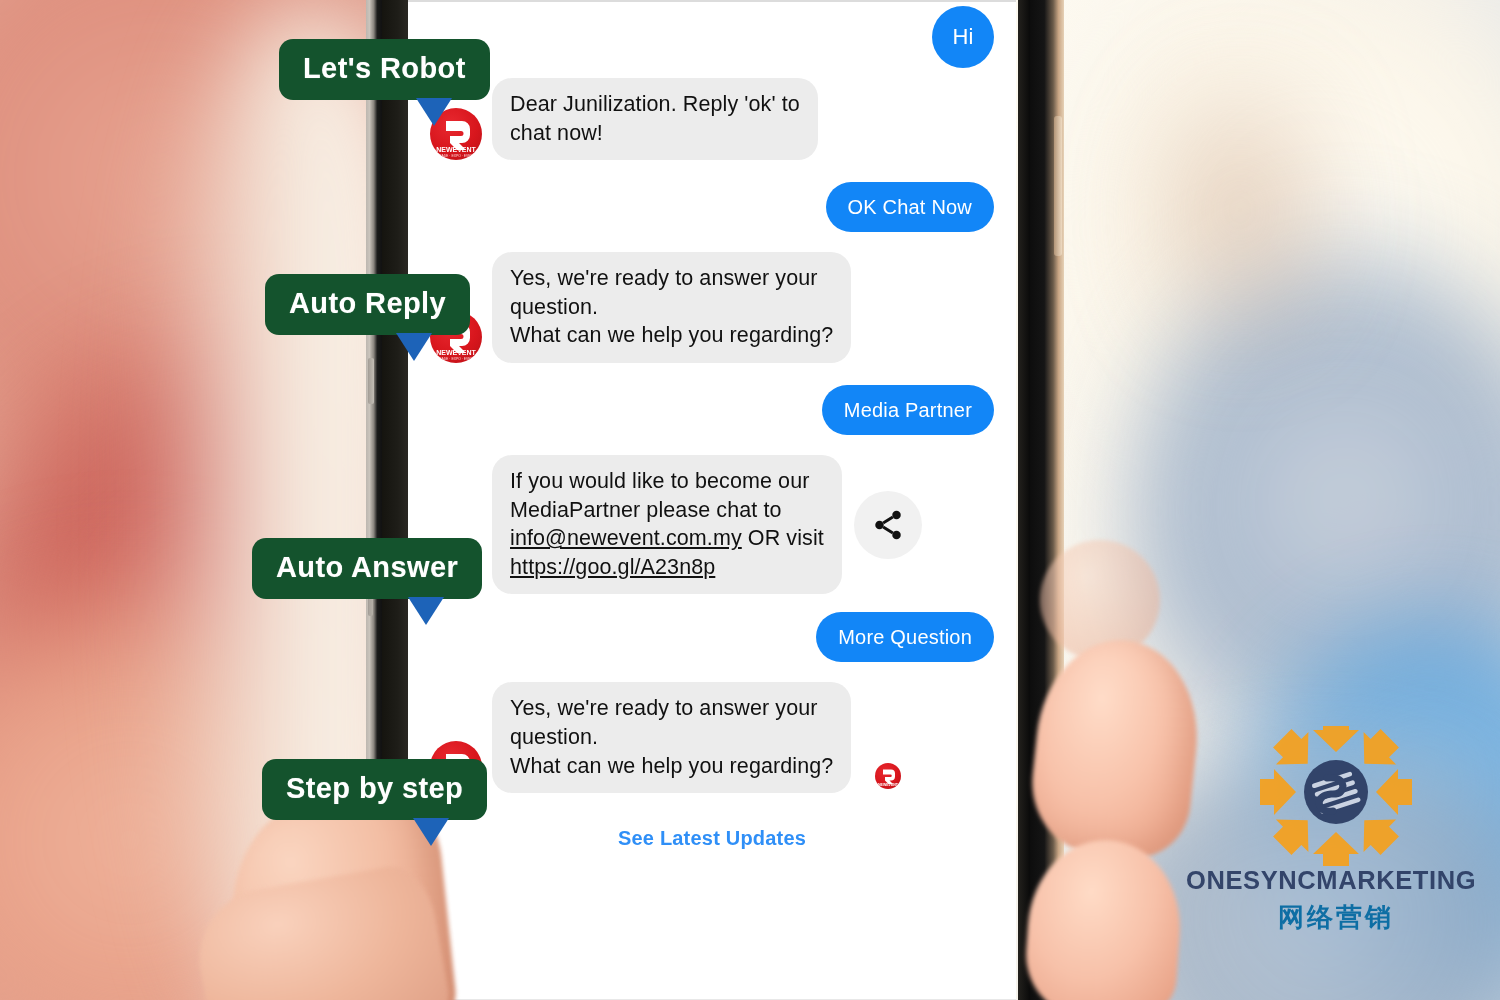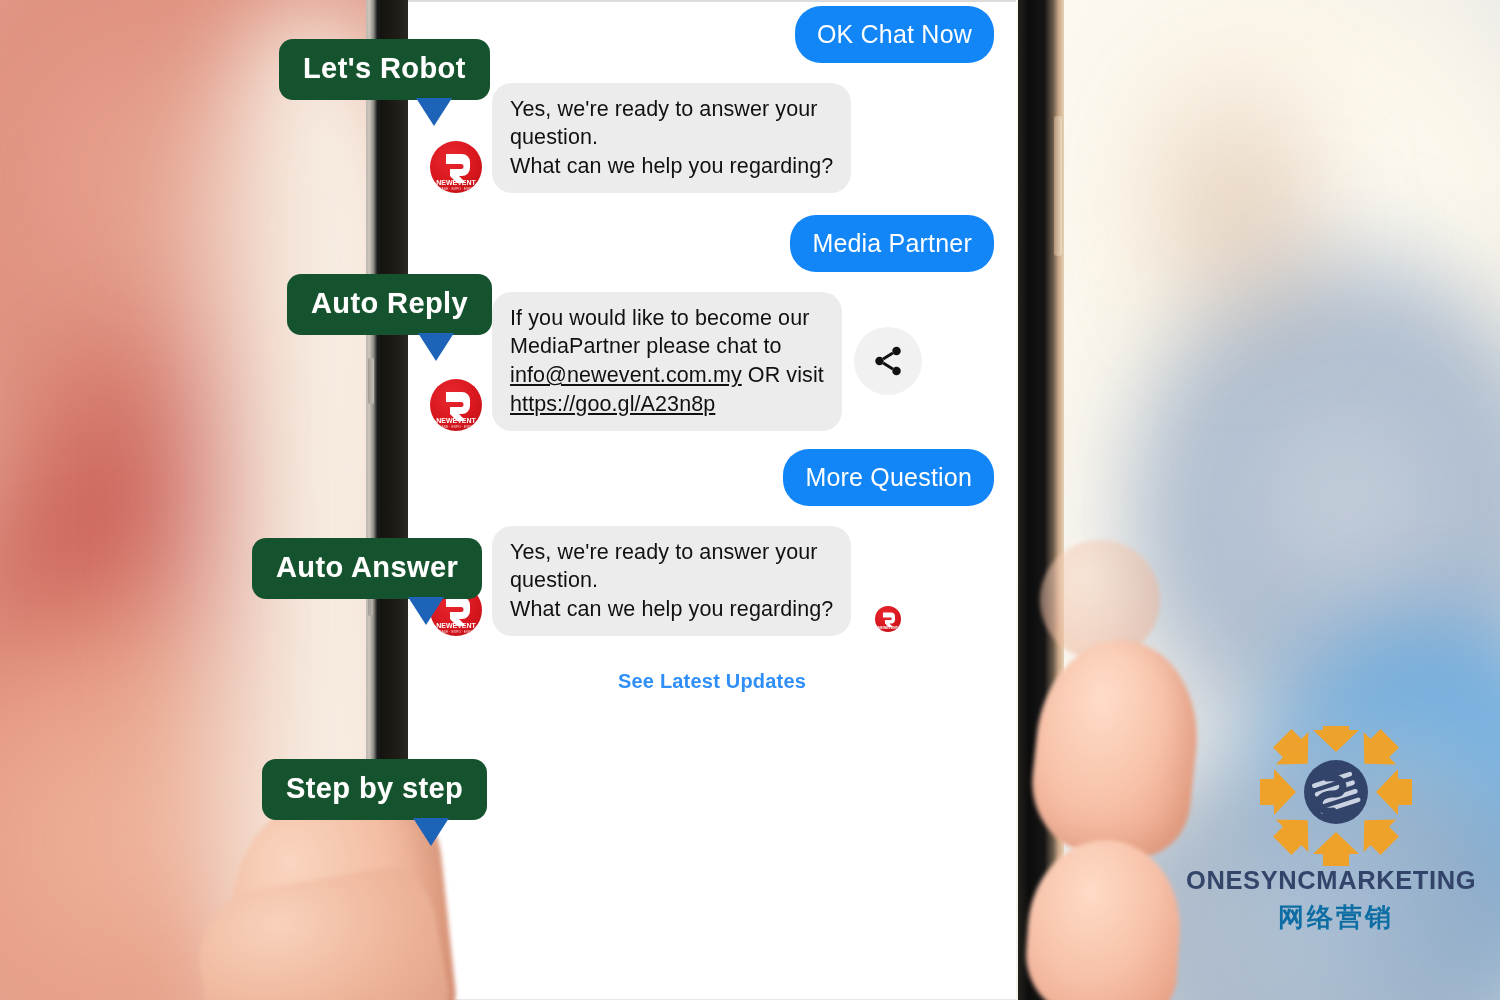--- a/index.html
+++ b/index.html
@@ -89,21 +89,21 @@
 
   .bubble-in {
     background:#ececec; color:#111;
     border-radius:20px; padding:12px 18px 13px 18px;
     font-size:21.5px; line-height:1.33; letter-spacing:.1px;
     max-width:430px;
   }
   .bubble-out {
     background:#1286f7; color:#fff;
     border-radius:26px; padding:12px 22px;
-    font-size:25px; line-height:1.3; letter-spacing:.2px;
+    font-size:20px; line-height:1.3; letter-spacing:.2px;
     display:inline-block;
   }
   .bubble-out.circle { border-radius:50%; width:62px; height:62px;
     display:flex; align-items:center; justify-content:center; padding:0; font-size:22px; }
 
   .link-u { text-decoration:underline; }
 
   .share-btn {
     width:68px; height:68px; border-radius:50%; background:#f1f1f1;
     display:flex; align-items:center; justify-content:center;
@@ -138,21 +138,21 @@
   }
   .callout::after {
     content:""; position:absolute;
     right:38px; bottom:-26px;
     width:0; height:0;
     border-left:18px solid transparent;
     border-right:18px solid transparent;
     border-top:28px solid #1d63b8;
   }
   .callout.c1 { left:279px; top:39px; }
-  .callout.c2 { left:287px; top:274px; }
+  .callout.c2 { left:265px; top:274px; }
   .callout.c3 { left:252px; top:538px; }
   .callout.c4 { left:262px; top:759px; }
 
   
   .hand { position:absolute; z-index:30; filter:blur(2.2px); }
 
   .thumb-l {
     left:232px; top:800px; width:215px; height:230px;
     background:radial-gradient(ellipse at 30% 25%, #fad5c0 0%, #f3bfa5 42%, #e9a98e 72%, #dc9579 100%);
     border-radius:90px 44px 20px 60px / 120px 70px 30px 90px;
@@ -223,21 +223,37 @@
   <div class="bezel-r">
     <div class="bezel-r-btn"></div>
   </div>
 
   <div class="screen">
     <div class="screen-topline"></div>
     <div class="screen-botline"></div>
 
     <div class="chat">
 
-
+      <div class="row out" style="margin-bottom:10px;">
+        <div class="bubble-out circle">Hi</div>
+      </div>
+
+      <div class="row in" style="margin-bottom:22px;">
+        <div class="avatar">
+          <svg width="52" height="52" viewBox="0 0 52 52">
+            <path d="M16 13 h16 a8 8 0 0 1 8 8 v6 a8 8 0 0 1 -8 8 h-3 l7 7 h-9 l-7 -7 v-7 h11 a2.5 2.5 0 0 0 0 -5 h-15 z" fill="#ffffff"></path>
+            <text x="26" y="44" font-family="Liberation Sans, sans-serif" font-size="7" font-weight="bold" fill="#ffffff" text-anchor="middle">NEWEVENT</text>
+            <text x="26" y="49" font-family="Liberation Sans, sans-serif" font-size="3.4" fill="#ffd9db" text-anchor="middle">TRADE · EXPO · EVENT</text>
+          </svg>
+        </div>
+        <div class="bubble-in" style="max-width:392px;">
+          <span>Dear Junilization. Reply 'ok' to</span><br>
+          <span>chat now!</span>
+        </div>
+      </div>
 
       <div class="row out" style="margin-bottom:20px;">
         <div class="bubble-out">OK Chat Now</div>
       </div>
 
       <div class="row in" style="margin-bottom:22px;">
         <div class="avatar">
           <svg width="52" height="52" viewBox="0 0 52 52">
             <path d="M16 13 h16 a8 8 0 0 1 8 8 v6 a8 8 0 0 1 -8 8 h-3 l7 7 h-9 l-7 -7 v-7 h11 a2.5 2.5 0 0 0 0 -5 h-15 z" fill="#ffffff"></path>
             <text x="26" y="44" font-family="Liberation Sans, sans-serif" font-size="7" font-weight="bold" fill="#ffffff" text-anchor="middle">NEWEVENT</text>

